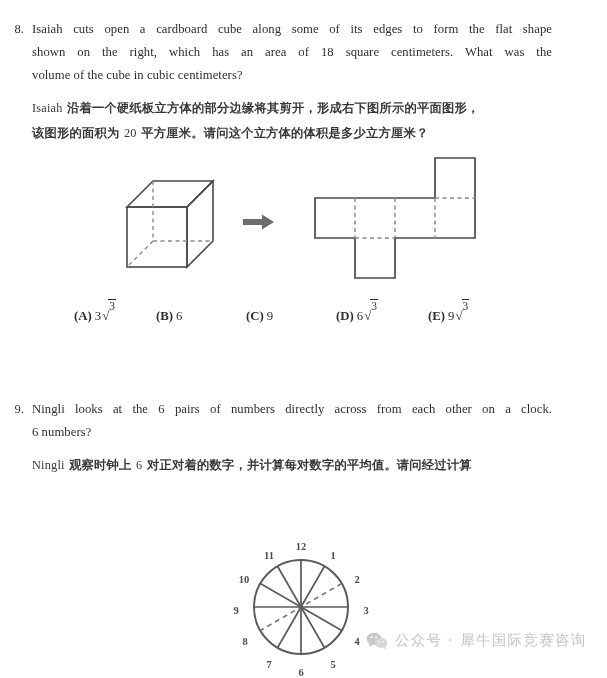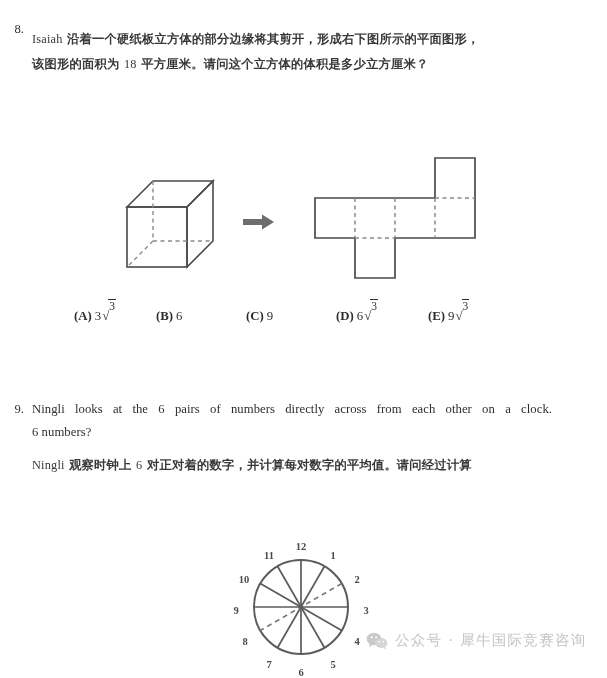--- a/index.html
+++ b/index.html
@@ -158,23 +158,28 @@
 </style>
 </head>
 <body>
 
 <div class="page">
 
   <div class="problem" id="problem-8">
     <div class="q-row">
       <div class="q-number">8.</div>
       <div class="q-body">
+        <p class="en-text">
+          <span class="l justify">Isaiah cuts open a cardboard cube along some of its edges to form the flat shape</span>
+          <span class="l justify">shown on the right, which has an area of 18 square centimeters.  What was the</span>
+          <span class="l">volume of the cube in cubic centimeters?</span>
+        </p>
         <p class="zh-text">
           <span class="l"><span class="ser">Isaiah</span> <span>沿着一个硬纸板立方体的部分边缘将其剪开，形成右下图所示的平面图形，</span></span>
-          <span class="l"><span>该图形的面积为</span> <span class="ser">18</span> <span>平方厘米。请问这个立方体的体积是多少立方厘米？</span></span>
+          <span class="l"><span>该图形的面积为</span> <span class="ser">20</span> <span>平方厘米。请问这个立方体的体积是多少立方厘米？</span></span>
         </p>
       </div>
     </div>
   </div>
 
   <div class="figure-cube-net">
     <svg width="607" height="140" viewBox="0 0 607 140">
 
       <g>
 

